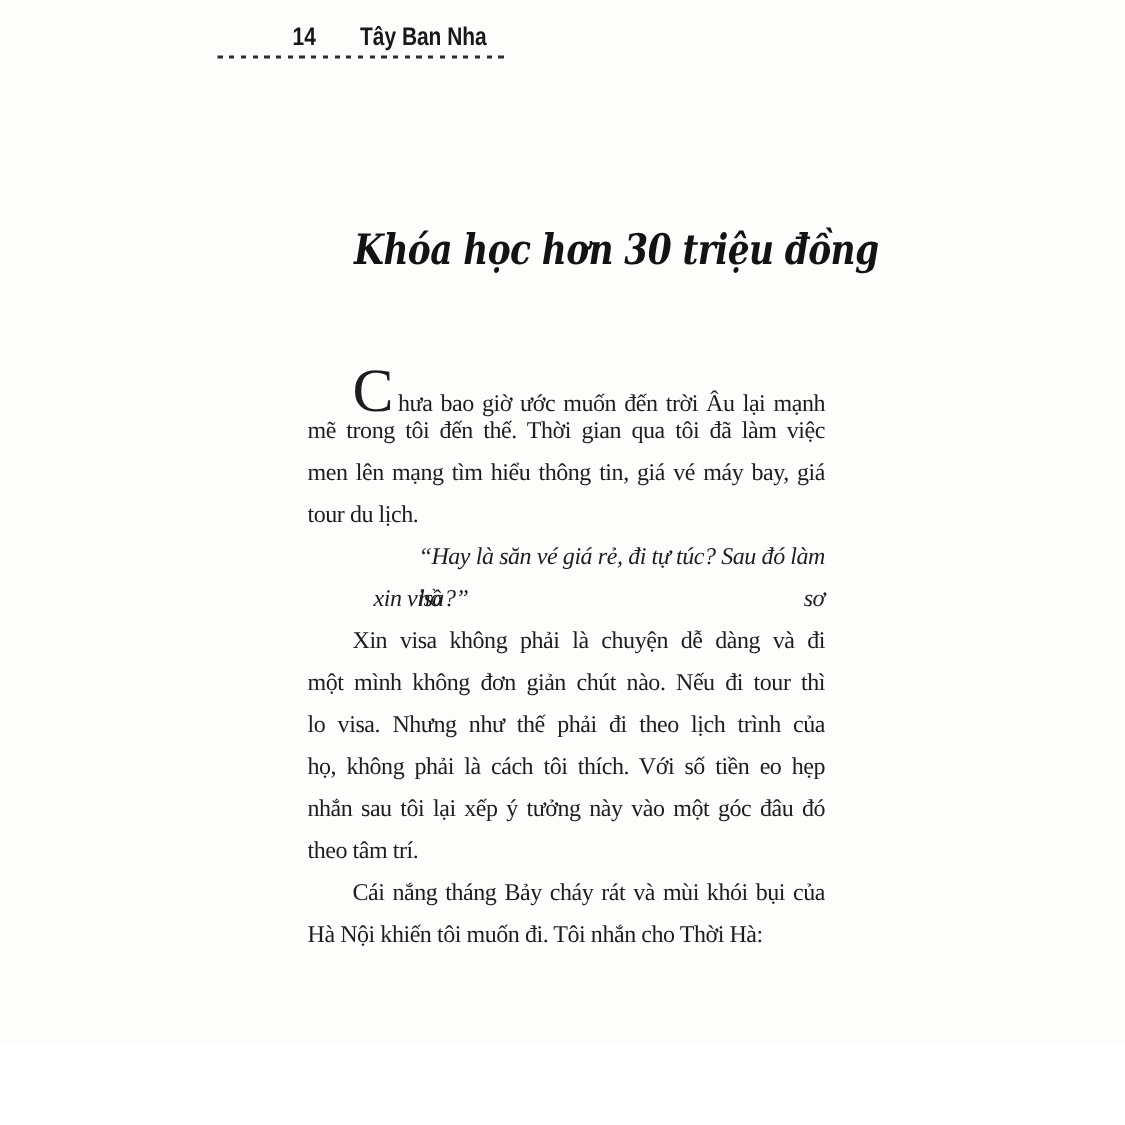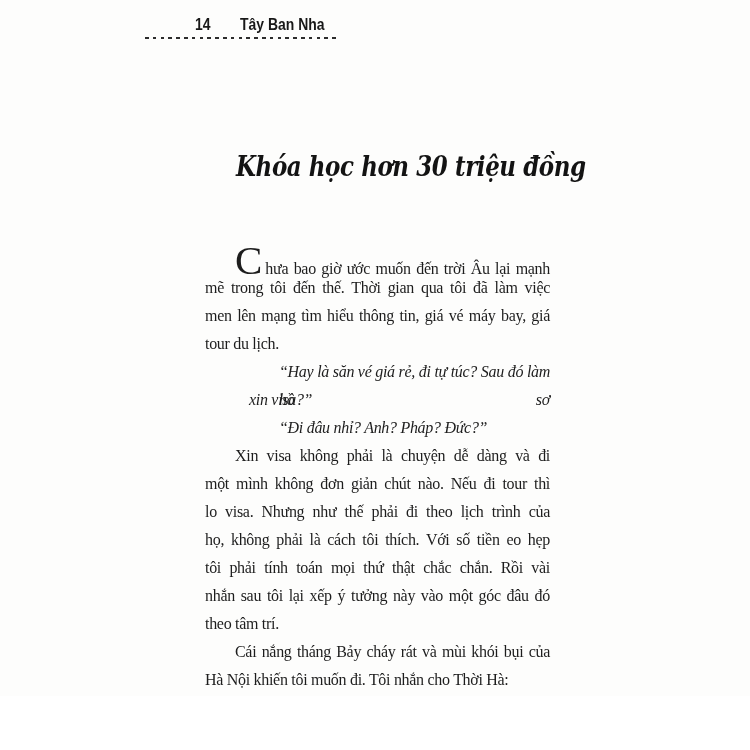--- a/index.html
+++ b/index.html
@@ -95,29 +95,25 @@
       <div class="para normal">
         <div class="line indent"><span class="dropcap">C</span>hưa bao giờ ước muốn đến trời Âu lại mạnh</div>
         <div class="line">mẽ trong tôi đến thế. Thời gian qua tôi đã làm việc</div>
         <div class="line">men lên mạng tìm hiểu thông tin, giá vé máy bay, giá</div>
         <div class="line last">tour du lịch.</div>
       </div>
       <div class="para quote">
         <div class="line indent">“Hay là săn vé giá rẻ, đi tự túc? Sau đó làm hồ sơ</div>
         <div class="line last">xin visa?”</div>
       </div>
-      <div class="para quote">
-        <div class="line last indent">“Đi đâu nhỉ? Anh? Pháp? Đức?”</div>
-      </div>
       <div class="para normal">
         <div class="line indent">Xin visa không phải là chuyện dễ dàng và đi</div>
         <div class="line">một mình không đơn giản chút nào. Nếu đi tour thì</div>
         <div class="line">lo visa. Nhưng như thế phải đi theo lịch trình của</div>
         <div class="line">họ, không phải là cách tôi thích. Với số tiền eo hẹp</div>
-        <div class="line">tôi phải tính toán mọi thứ thật chắc chắn. Rồi vài</div>
         <div class="line">nhắn sau tôi lại xếp ý tưởng này vào một góc đâu đó</div>
         <div class="line last">theo tâm trí.</div>
       </div>
       <div class="para normal">
         <div class="line indent">Cái nắng tháng Bảy cháy rát và mùi khói bụi của</div>
         <div class="line last">Hà Nội khiến tôi muốn đi. Tôi nhắn cho Thời Hà:</div>
       </div>
     </div>
 
 </div>

